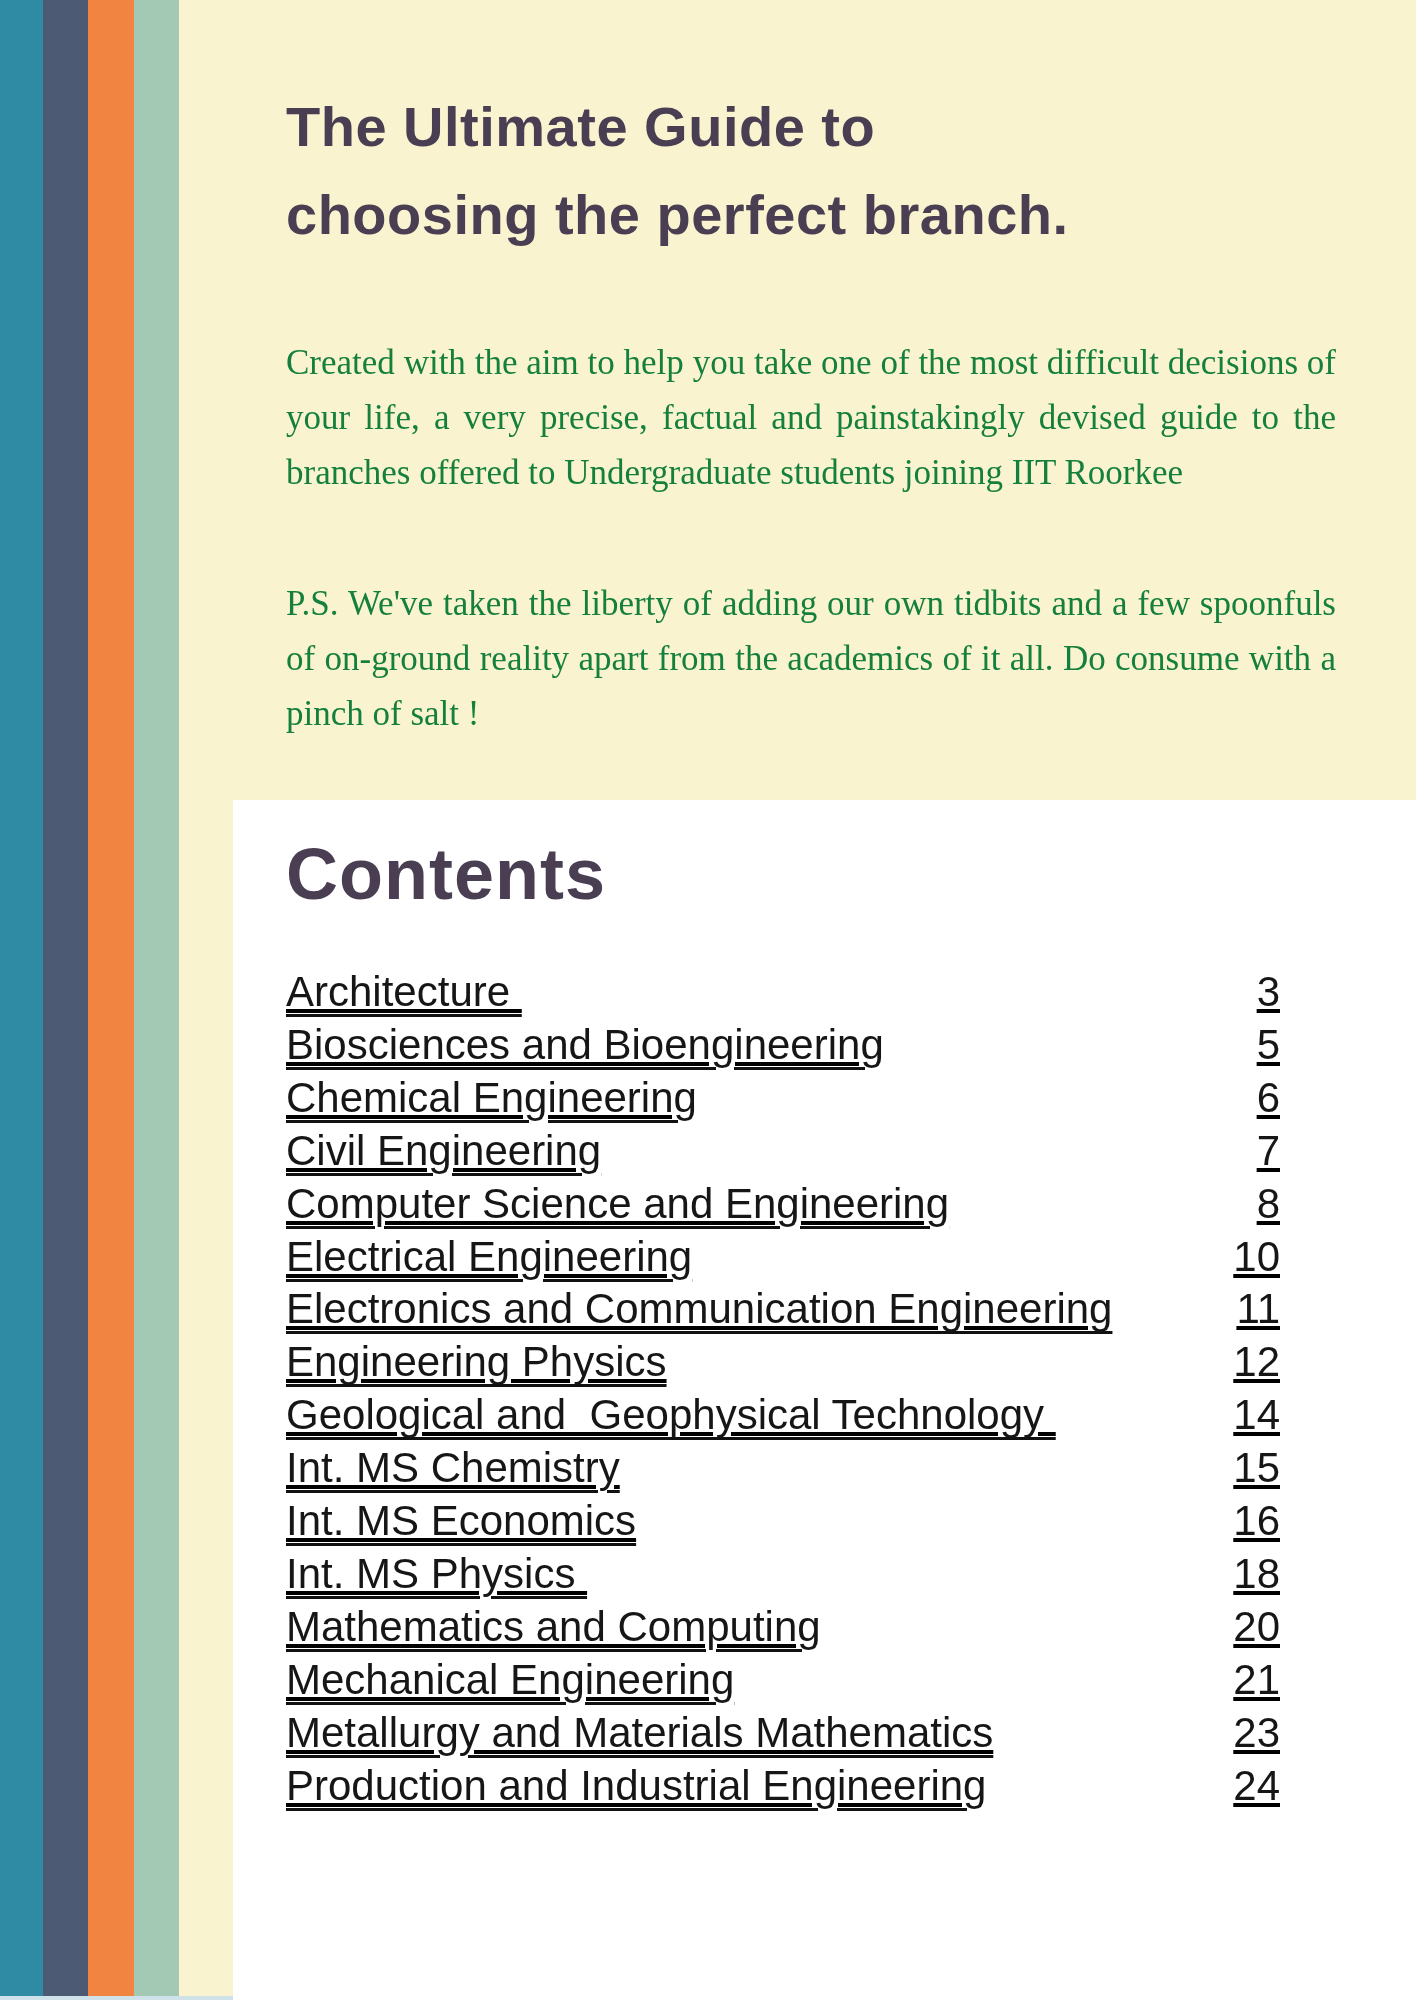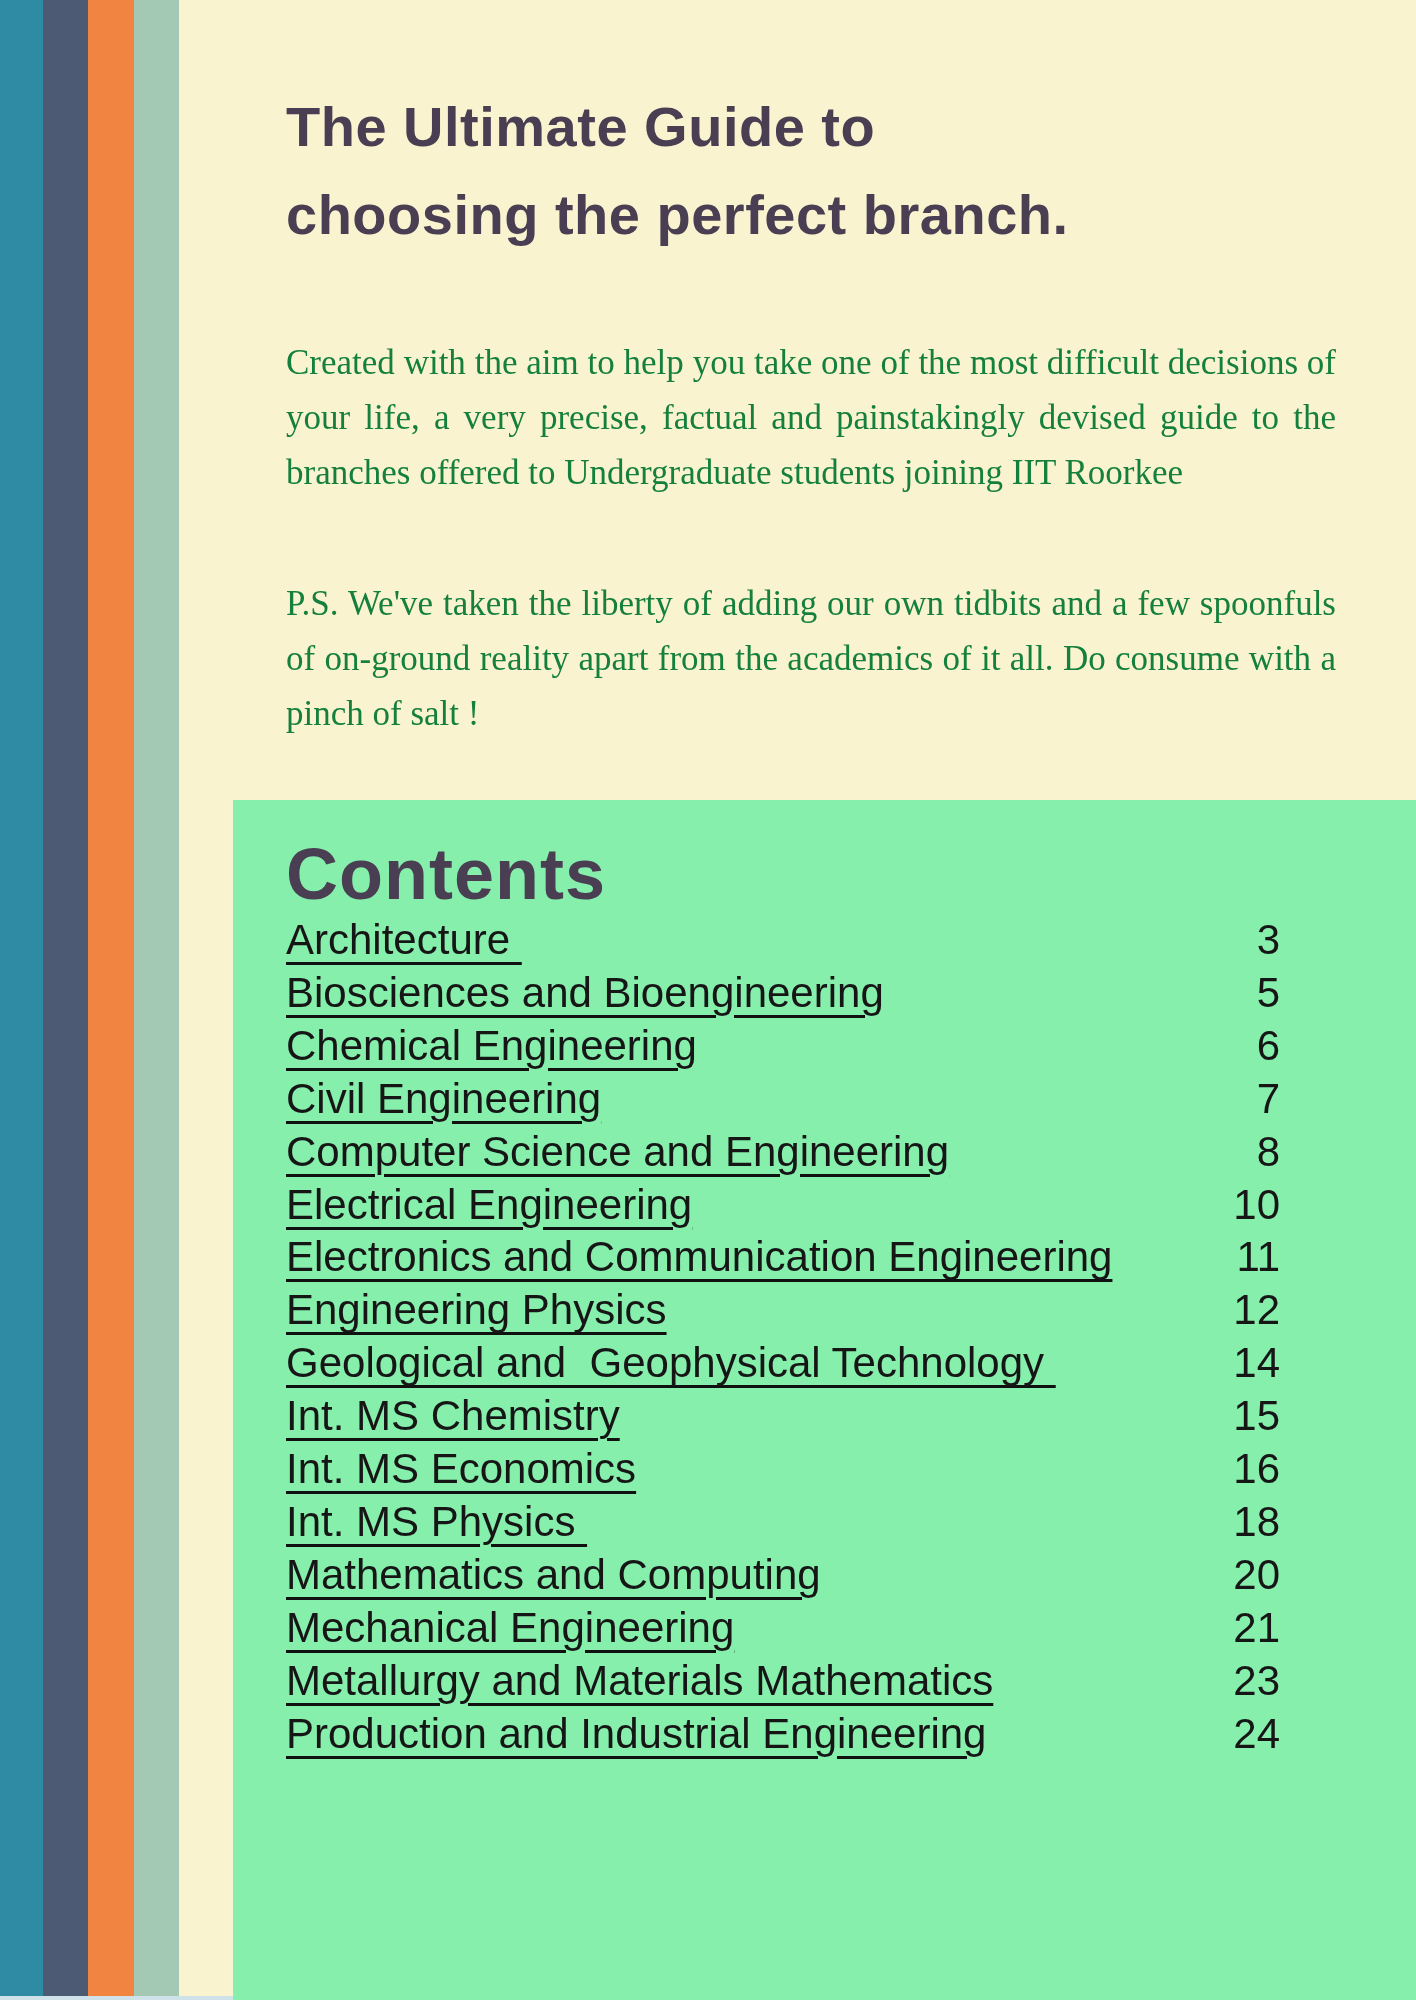--- a/index.html
+++ b/index.html
@@ -27,30 +27,30 @@
     margin-top:76px;
     font-family:"Liberation Serif",serif;
     font-size:35px;line-height:55px;color:#15803d;
     text-align:justify;
   }
   .ps{}
 
   
   .contents-panel{
     position:absolute;left:233px;top:800px;right:0;bottom:0;
-    background:#86efac;
+    background:#ffffff;
     padding:34px 136px 0 53px;
     box-sizing:border-box;
   }
   .contents-heading{
     font-weight:bold;font-size:72px;line-height:80px;
     color:#493e52;letter-spacing:1px;
     margin:0;
   }
-  .toc{}
+  .toc{margin-top:52px;text-decoration:underline;}
   .toc-row{
     display:flex;align-items:baseline;
     font-size:42px;line-height:52.9px;font-weight:300;
     color:#161616;
   }
   .toc-link{
     flex:1 1 auto;min-width:0;
     white-space:pre;
     text-decoration:underline;
     text-decoration-thickness:3px;

